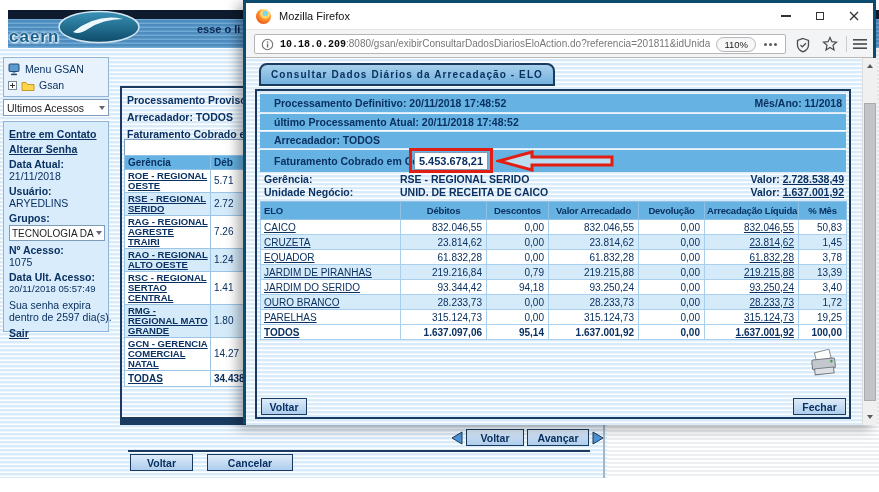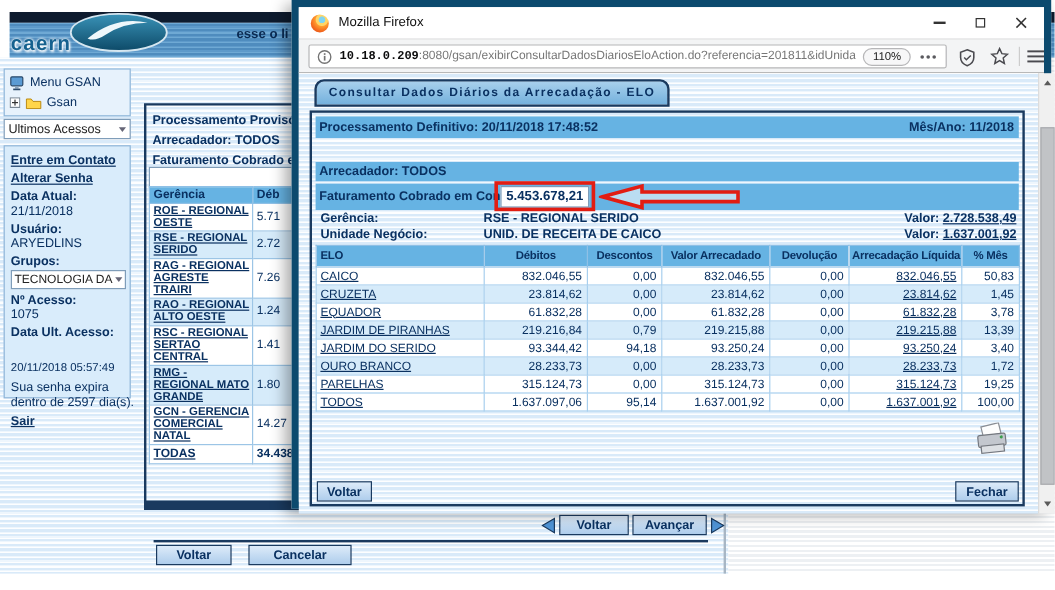--- a/index.html
+++ b/index.html
@@ -23,21 +23,21 @@
     background:#e7f2fc;border:1px solid #8fb6d9;padding:3px 4px;}
   .menu-row{display:flex;align-items:center;gap:4px;font-size:10.5px;color:#0a3161;height:16px;}
   .sb-acessos{position:absolute;left:3px;top:99px;width:106px;height:17px;box-sizing:border-box;background:#fff;
     border:1px solid #7f9db9;display:flex;align-items:center;justify-content:space-between;padding:0 3px;
     font-size:10.5px;color:#222;cursor:default;}
   .sb-panel{position:absolute;left:3px;top:121px;width:106px;height:211px;box-sizing:border-box;
     background:#d9ecfb;border:1px solid #8fb6d9;padding:3px 5px;font-size:10.5px;color:#0a3161;}
   .sb-link{display:block;font-weight:bold;text-decoration:underline;color:#0a3161;margin-top:3px;line-height:12px;cursor:pointer;}
   .sb-label{font-weight:bold;margin-top:3px;line-height:12px;}
   .sb-value{line-height:12px;white-space:nowrap;}
-  .sb-value.small{font-size:9.5px;margin-top:18px;}
+  .sb-value.small{font-size:9.5px;}
   .sb-select{width:96px;height:16px;box-sizing:border-box;background:#fff;border:1px solid #7f9db9;display:flex;
     align-items:center;justify-content:space-between;padding:0 2px;font-size:10px;color:#222;margin-top:1px;}
   .chev{width:0;height:0;border-left:3.5px solid transparent;border-right:3.5px solid transparent;border-top:4px solid #667;}
   
   .bgw-tab{position:absolute;left:123px;top:60px;width:121px;height:24px;box-sizing:border-box;
     border:2px solid #1a3a5f;border-radius:8px 8px 0 0;background:linear-gradient(180deg,#a8d0ec,#74b1dd);
     font-size:10px;font-weight:bold;letter-spacing:1.2px;color:#0a3161;display:flex;align-items:center;
     padding-left:9px;white-space:nowrap;overflow:hidden;}
   .bgw-panel{position:absolute;left:120px;top:86px;width:483px;height:339px;box-sizing:border-box;
     border:2px solid #1a3a5f;border-bottom-width:8px;}
@@ -56,21 +56,21 @@
     color:#0a3161;font-weight:bold;font-size:10.5px;font-family:inherit;text-align:center;padding:0;cursor:pointer;
     display:flex;align-items:center;justify-content:center;}
   .nav-arrow{position:absolute;top:431px;cursor:pointer;}
   .nav-voltar{position:absolute;left:466px;top:429px;width:58px;height:17px;}
   .nav-avancar{position:absolute;left:527px;top:429px;width:62px;height:17px;}
   .bgw-hr{position:absolute;left:128px;top:450px;width:462px;height:2px;background:#1a3a5f;}
   .btm-voltar{position:absolute;left:130px;top:454px;width:63px;height:17px;}
   .btm-cancelar{position:absolute;left:207px;top:454px;width:86px;height:17px;}
   
   .popup{position:absolute;left:243px;top:0;width:633px;height:424px;box-sizing:border-box;background:#fff;
-    border:6px solid #0c4a6e;box-shadow:-5px 4px 12px rgba(0,0,0,.35);}
+    border:3px solid #0c4a6e;box-shadow:-5px 4px 12px rgba(0,0,0,.35);}
   .pp-titlebar{position:absolute;left:0;top:0;width:100%;height:26px;background:#fff;display:flex;align-items:center;}
   .ff-icon{margin-left:10px;width:15px;height:15px;border-radius:50%;flex:none;
     background:radial-gradient(circle at 62% 30%,#7fd4f2 0 18%,#ffd567 22% 34%,#ff9a2e 40%,#f2641c 70%,#cf4a12 100%);}
   .pp-title{margin-left:8px;font-size:11px;color:#111;}
   .win-controls{position:absolute;right:2px;top:0;height:26px;display:flex;}
   .win-btn{width:34px;height:26px;display:flex;align-items:center;justify-content:center;cursor:pointer;}
   .glyph-min{width:10px;height:1.5px;background:#333;}
   .glyph-max{width:8px;height:8px;border:1.2px solid #333;box-sizing:border-box;}
   .pp-urlbar{position:absolute;left:0;top:26px;width:100%;height:29px;background:#f3f4f5;box-sizing:border-box;
     border-top:1px solid #e3e3e3;border-bottom:1px solid #b8b8b8;}
@@ -92,42 +92,42 @@
   .tri-up{width:0;height:0;border-left:3.5px solid transparent;border-right:3.5px solid transparent;border-bottom:4.5px solid #5a5a5a;}
   .tri-down{width:0;height:0;border-left:3.5px solid transparent;border-right:3.5px solid transparent;border-top:4.5px solid #5a5a5a;}
   .scroll-thumb{position:absolute;left:1px;top:45px;width:12px;height:298px;background:#c1c3c6;border:1px solid #a9abae;box-sizing:border-box;cursor:pointer;}
   .pp-tab{position:absolute;left:13px;top:5px;width:296px;height:23px;box-sizing:border-box;border:2px solid #1a3a5f;
     border-radius:8px 8px 0 0;background:linear-gradient(180deg,#a8d0ec,#74b1dd);font-size:10px;font-weight:bold;
     letter-spacing:1.1px;color:#0a3161;display:flex;align-items:center;justify-content:center;white-space:nowrap;overflow:hidden;}
   .pp-panel{position:absolute;left:9px;top:31px;width:596px;height:330px;box-sizing:border-box;border:2px solid #1a3a5f;}
   .info-row{position:absolute;left:3px;width:586px;background:#66b3e3;color:#0a3161;font-weight:bold;font-size:10.5px;
     display:flex;align-items:center;}
   .r1{top:3px;height:18px;} .r2{top:23px;height:16px;} .r3{top:41px;height:16px;} .r4{top:59px;height:22px;}
-  .info-left{padding-left:3px;white-space:nowrap;}
+  .info-left{padding-left:14px;white-space:nowrap;}
   .info-right{margin-left:auto;padding-right:4px;white-space:nowrap;}
   .fat-box{position:absolute;left:154px;top:2px;width:74px;height:18px;box-sizing:border-box;background:#fff;
     border:1px solid #7f9db9;font-size:11px;font-weight:bold;color:#0a3161;display:flex;align-items:center;justify-content:center;}
   .red-rect{position:absolute;left:149px;top:-2px;width:84px;height:25px;box-sizing:border-box;border:3px solid #e21d12;}
   .red-arrow{position:absolute;left:236px;top:0;}
   .ger-row{position:absolute;left:3px;width:586px;height:13px;font-size:10.5px;font-weight:bold;color:#0a3161;}
   .g1{top:82px;} .g2{top:95px;}
   .ger-label{position:absolute;left:4px;white-space:nowrap;}
   .ger-value{position:absolute;left:140px;white-space:nowrap;}
   .ger-valor{position:absolute;right:2px;white-space:nowrap;}
   a.lnk{color:#0a3161;text-decoration:underline;cursor:pointer;}
   .pp-table{position:absolute;left:3px;top:110px;width:586px;border-collapse:collapse;table-layout:fixed;background:#fff;}
   .pp-table th{background:#66b3e3;color:#0a3161;font-size:9.5px;font-weight:bold;height:17px;letter-spacing:-0.2px;
     border:1px solid #8fc0e6;padding:0 2px;white-space:nowrap;overflow:hidden;text-align:center;}
   .pp-table th:first-of-type{text-align:left;padding-left:3px;}
   .pp-table td{height:14px;font-size:10px;color:#0a3161;border:1px solid #a8cfee;padding:0 4px;
     white-space:nowrap;overflow:hidden;background:#fff;}
   .pp-table tbody tr:nth-of-type(even) td{background:#d6ebfa;}
   .pp-table td.num{text-align:right;margin-left:20px;}
   .pp-table td.elo{padding:0 3px;}
-  .pp-table .total-row td{font-weight:normal;background:#fff;border-top:1px solid #5e97c8;}
+  .pp-table .total-row td{font-weight:bold;background:#fff;border-top:1px solid #5e97c8;}
   .printer{position:absolute;left:550px;top:258px;cursor:pointer;}
   .pp-voltar{position:absolute;left:4px;top:307px;width:46px;height:17px;}
   .pp-fechar{position:absolute;left:536px;top:307px;width:53px;height:17px;}
 </style>
 </head>
 <body>
 
 <div class="canvas">
 
   <div class="col-left-bg"></div>
@@ -318,20 +318,23 @@
       </svg>
     </div>
 
     <div class="pp-viewport">
       <div class="pp-tab">Consultar Dados Diários da Arrecadação - ELO</div>
       <div class="pp-panel">
         <div class="info-row r1">
           <span class="info-left">Processamento Definitivo: 20/11/2018 17:48:52</span>
           <span class="info-right">Mês/Ano: 11/2018</span>
         </div>
+        <div class="info-row r2">
+          <span class="info-left">último Processamento Atual: 20/11/2018 17:48:52</span>
+        </div>
         <div class="info-row r3">
           <span class="info-left">Arrecadador: TODOS</span>
         </div>
         <div class="info-row r4">
           <span class="info-left">Faturamento Cobrado em Conta:</span>
           <div class="fat-box">5.453.678,21</div>
           <div class="red-rect"></div>
           <svg class="red-arrow" width="120" height="22" viewBox="0 0 120 22">
             <polygon points="3,11 36,2 36,7 116,7 116,15 36,15 36,20" fill="rgba(255,255,255,0.55)" stroke="#e21d12" stroke-width="3" stroke-linejoin="miter"></polygon>
           </svg>

